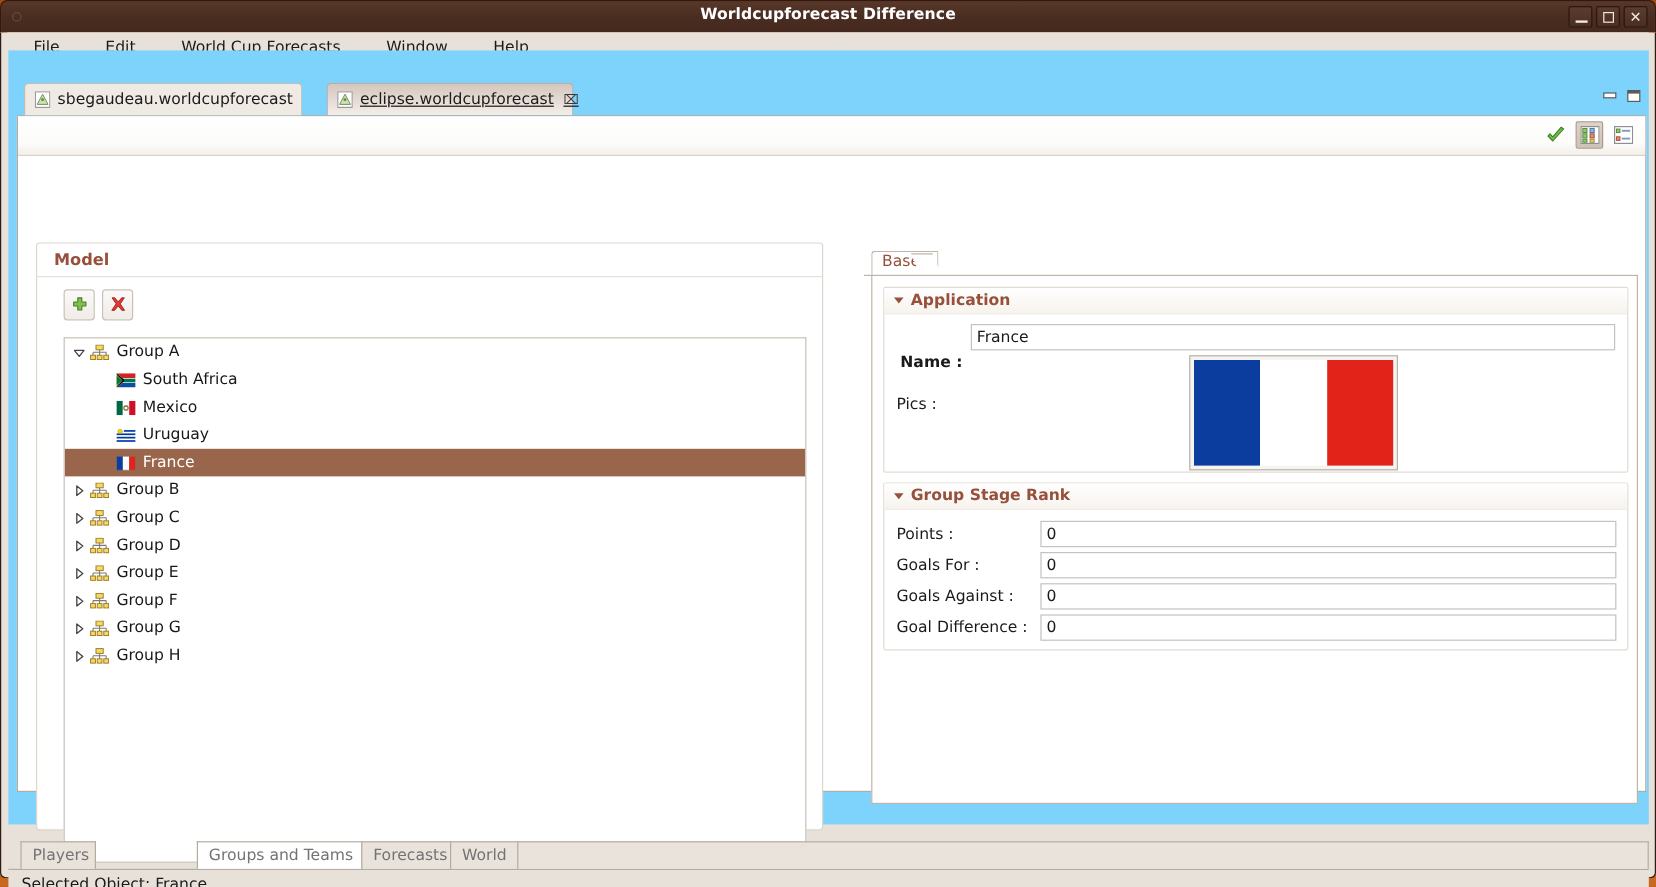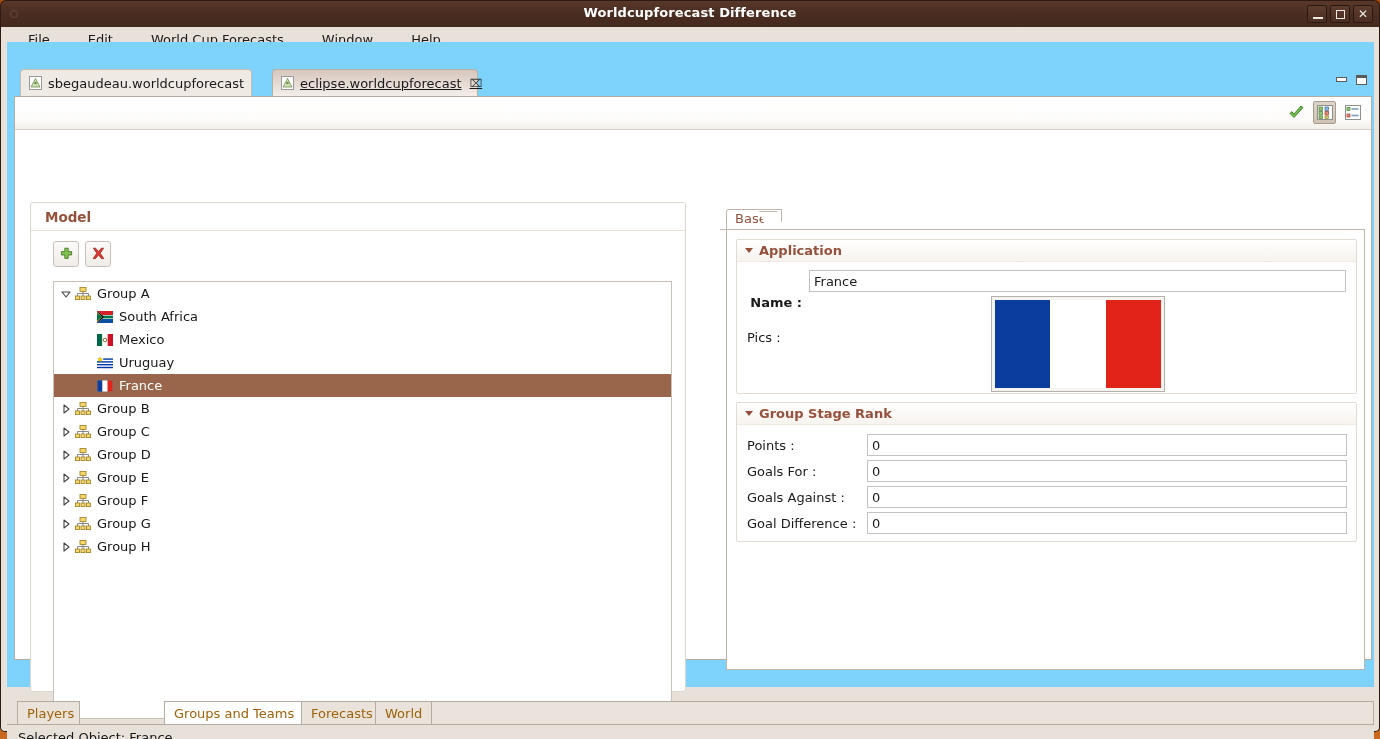--- a/index.html
+++ b/index.html
@@ -340,21 +340,21 @@
   .bottom-tabs {
     position: absolute; left: 6px; top: 674px;
     width: 1367px; height: 24px;
     border-bottom: 1px solid #b5aca1;
   }
   .btab {
     position:absolute; top:0; height:23px;
     display:flex; align-items:center;
     padding: 0 9px;
     font-size: 13px;
-    color:#a16207;
+    color:#737373;
     border:1px solid #b5aca1;
     border-bottom:none;
     cursor:pointer;
     white-space:nowrap;
     background:#e9e3dc;
   }
   .btab.active { background:#ffffff; border-color:#b5aca1; }
   .btab-filler {
     position:absolute; top:0; height:23px;
     border:1px solid #b5aca1; border-bottom:none;

